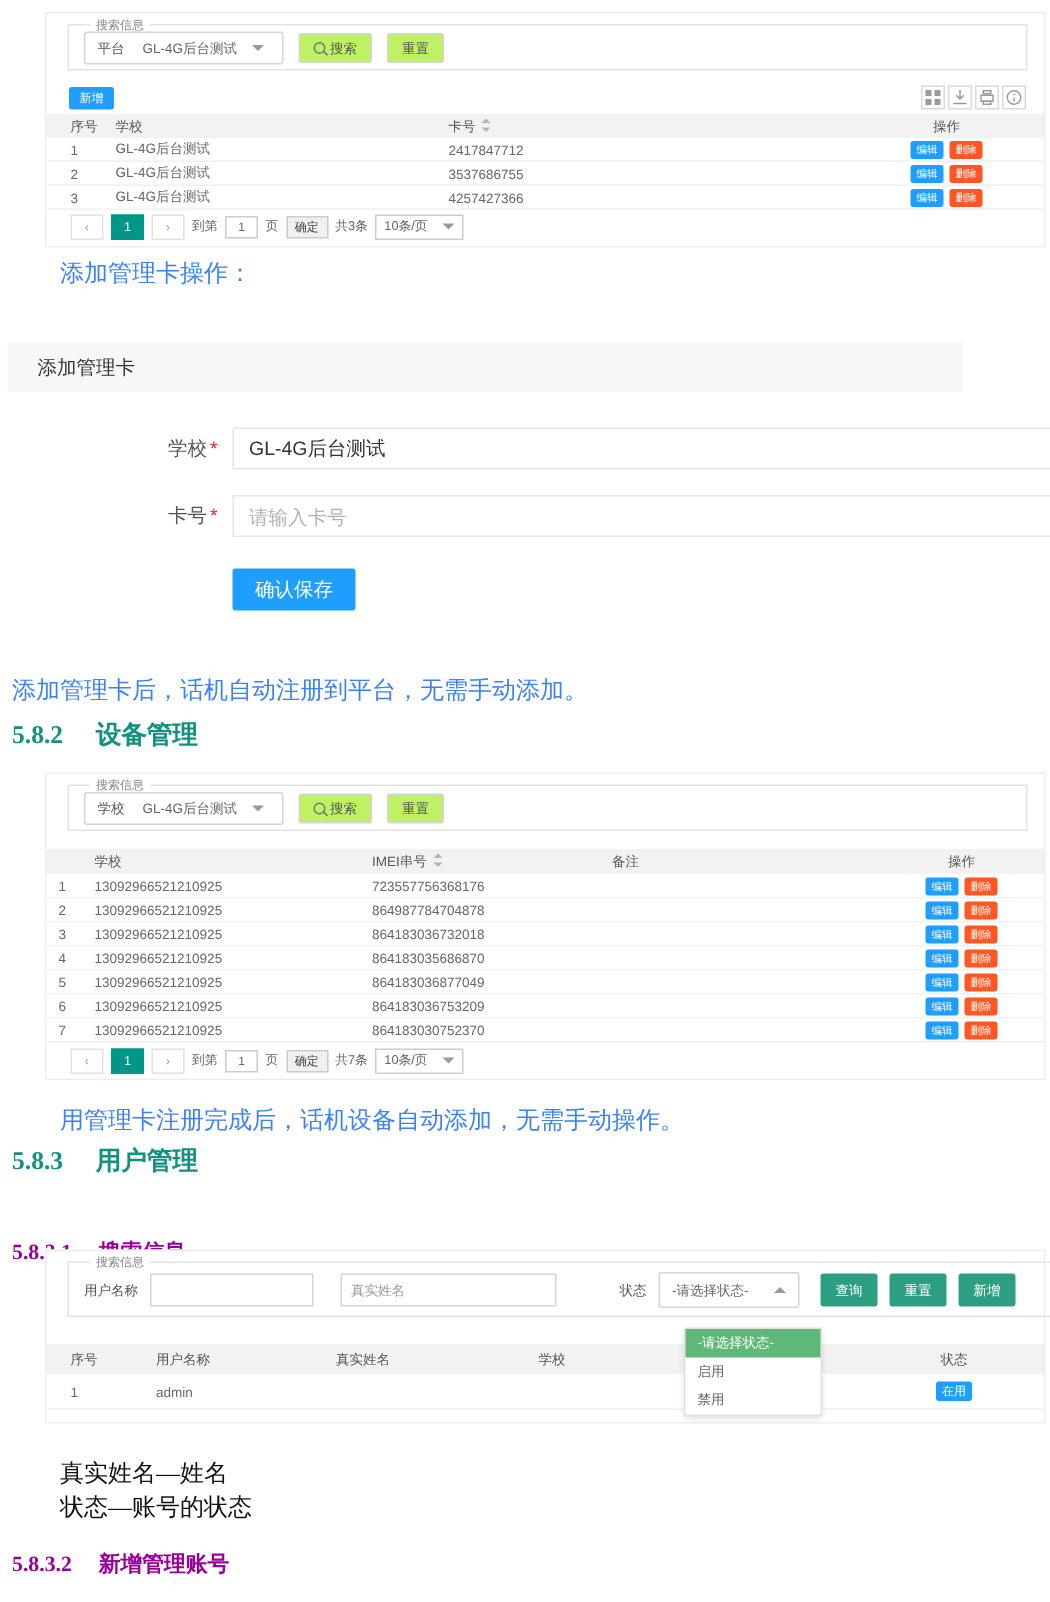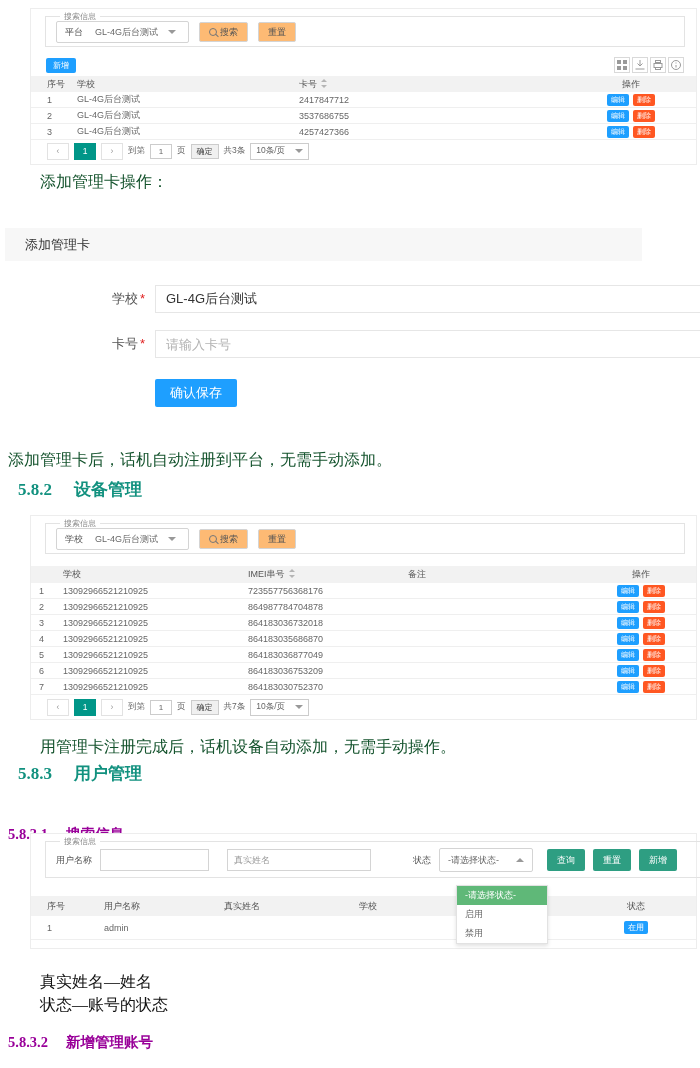--- a/index.html
+++ b/index.html
@@ -1,41 +1,41 @@
 <!DOCTYPE html>
 <html><head>
 <meta charset="utf-8">
 <style>
   html,body{margin:0;padding:0;background:#fff;}
   .page{position:relative;width:700px;height:1068px;background:#fff;overflow:hidden;
         font-family:"Liberation Sans",sans-serif;}
   
-  .doctext{position:absolute;font-family:"Liberation Serif",serif;font-size:16px;color:#14532d;}
+  .doctext{position:absolute;font-family:"Liberation Serif",serif;font-size:16px;color:#3b82f6;}
   .dochead{position:absolute;font-weight:bold;display:flex;align-items:baseline;}
   .dochead .num{font-family:"Liberation Serif",serif;}
   .dochead .ttl{font-family:"Liberation Sans",sans-serif;}
-  .teal{color:#12917f;font-size:17px;margin-left:10px;}
+  .teal{color:#12917f;font-size:17px;}
   .teal .ttl{margin-left:22px;}
   .purple{color:#990099;font-size:14.5px;}
   .purple .ttl{margin-left:18px;}
   
   .shot{position:absolute;left:30px;width:665px;background:#fff;border:1px solid #ededed;
         font-size:9px;color:#666;}
   fieldset.fs{position:absolute;border:1px solid #e3e3e3;margin:0;padding:0 10px;}
   fieldset.fs legend{font-size:8px;color:#888;padding:0 4px;margin-left:4px;}
   .fsrow{display:flex;align-items:center;gap:10px;height:100%;padding-bottom:4px;box-sizing:border-box;}
   .selbox{display:flex;align-items:center;border:1px solid #d4d4d4;background:#fff;height:20px;
           padding:0 8px;border-radius:2px;cursor:pointer;}
   .selbox .lbl{color:#555;margin-right:12px;}
   .selbox .val{color:#666;}
   .caret-d{width:0;height:0;border-left:4px solid transparent;border-right:4px solid transparent;
            border-top:4px solid #999;margin-left:10px;}
   .caret-u{width:0;height:0;border-left:4px solid transparent;border-right:4px solid transparent;
            border-bottom:4px solid #999;margin-left:10px;}
-  .btn-plain{display:inline-flex;align-items:center;gap:3px;border:1px solid #d4d4d4;background:#fdba74;
+  .btn-plain{display:inline-flex;align-items:center;gap:3px;border:1px solid #d4d4d4;background:#bef264;
              color:#555;font-size:9px;height:20px;padding:0 9px;border-radius:2px;cursor:pointer;
              font-family:"Liberation Sans",sans-serif;}
   .lens{width:6px;height:6px;border:1px solid #777;border-radius:50%;position:relative;display:inline-block;}
   .lens:after{content:'';position:absolute;width:4px;height:1px;background:#777;
               transform:rotate(45deg);right:-3px;bottom:-1px;}
   .toolbar{position:absolute;display:flex;justify-content:space-between;align-items:center;width:100%;
            box-sizing:border-box;padding:0 12px 0 15px;}
   .btn-blue{background:#1e9fff;color:#fff;border:none;border-radius:2px;cursor:pointer;
             font-family:"Liberation Sans",sans-serif;}
   .btn-blue.sm{font-size:8px;height:15px;padding:0 7px;}

